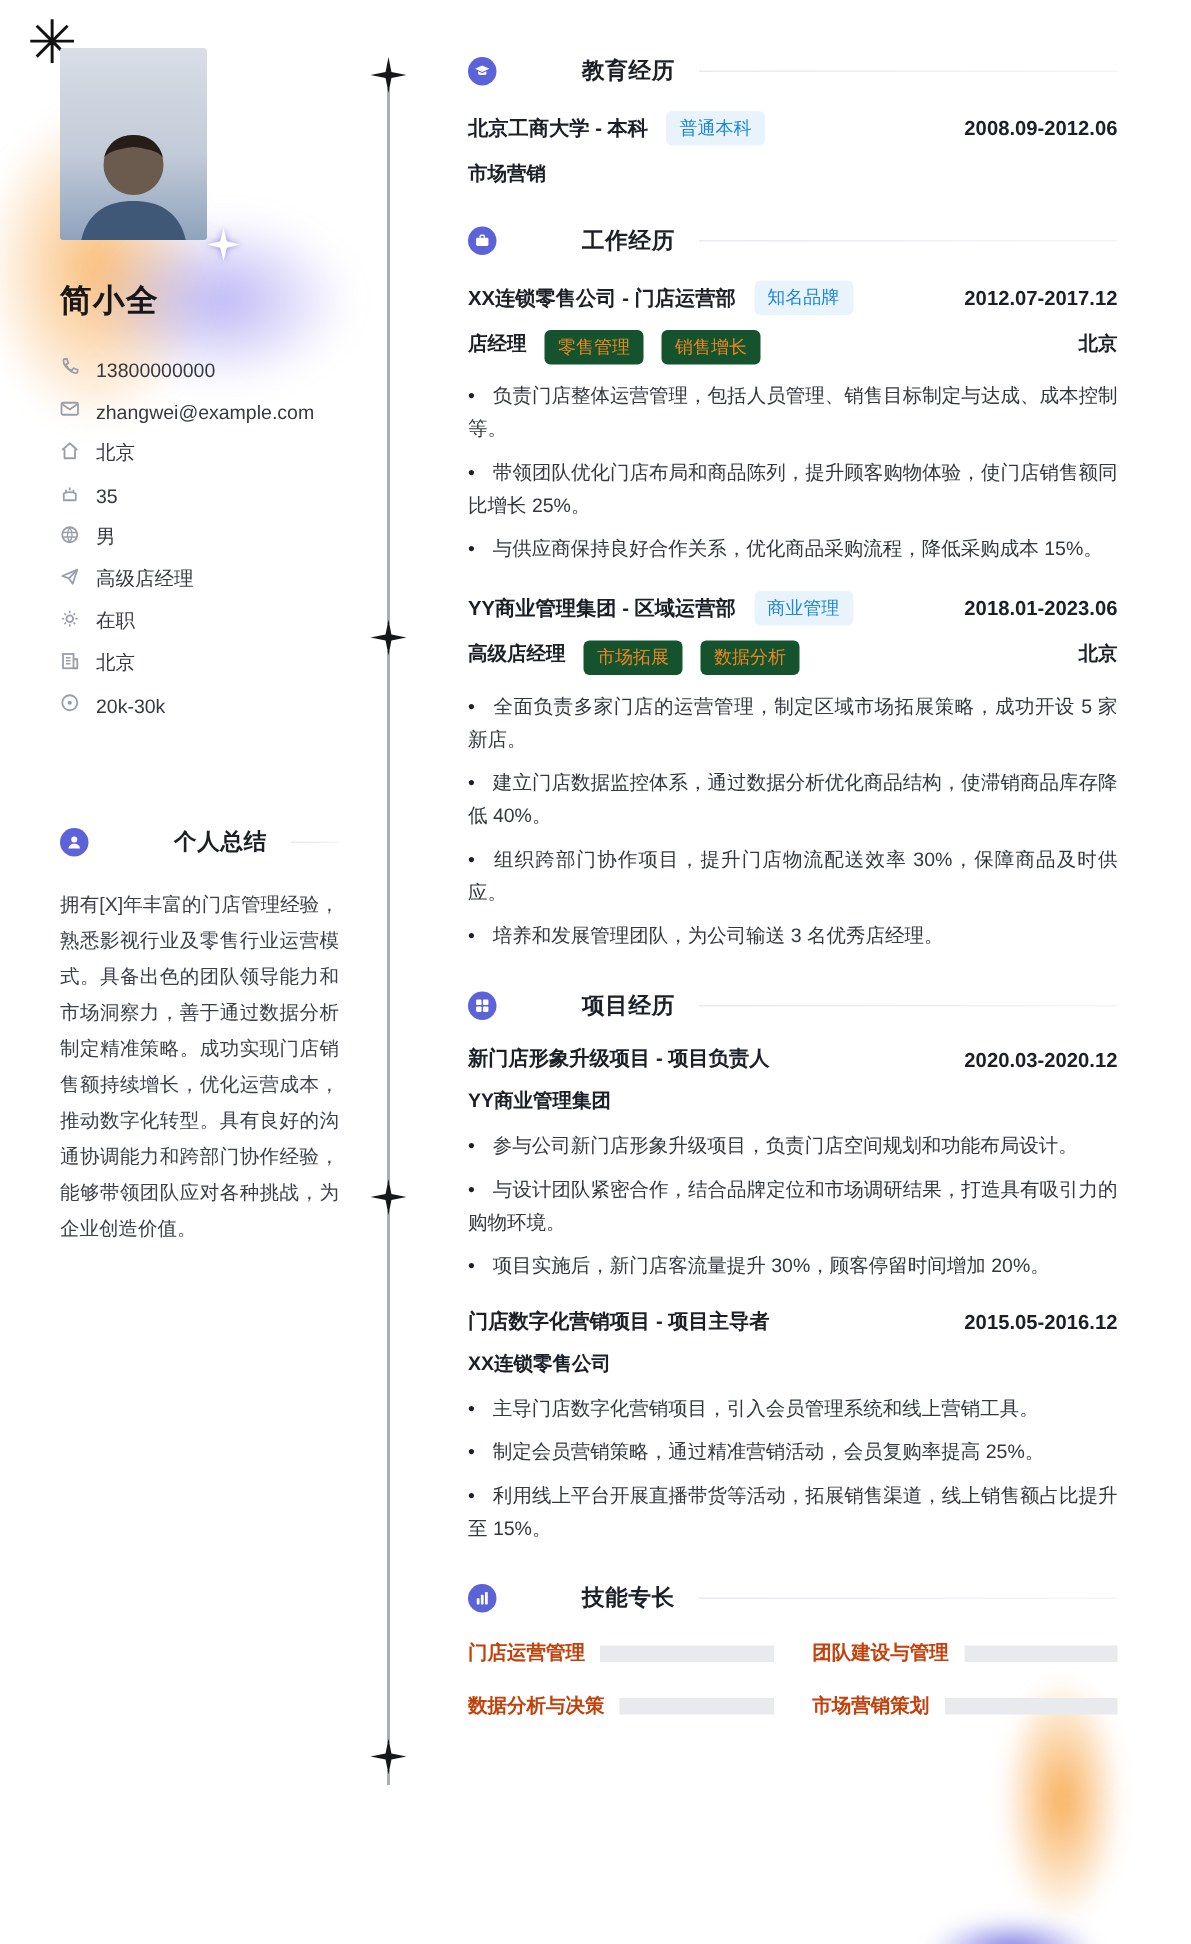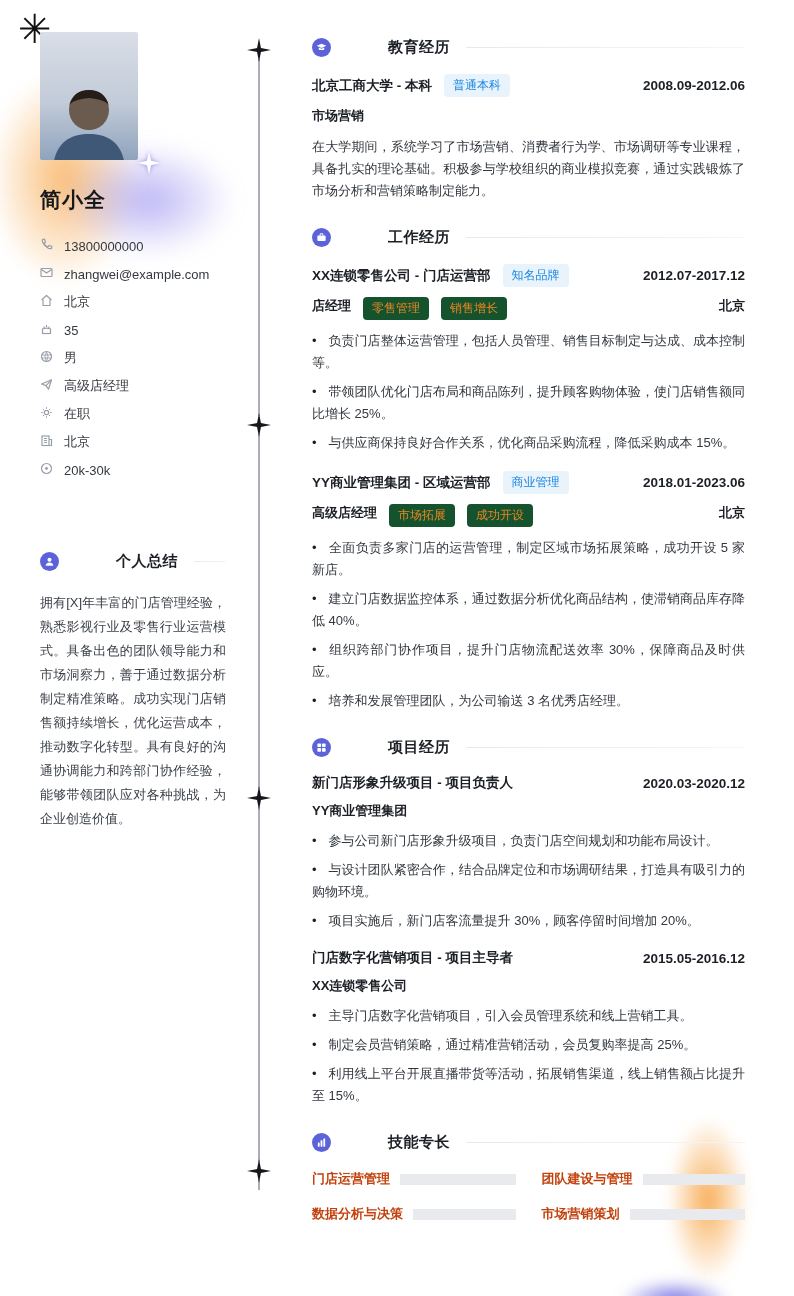--- a/index.html
+++ b/index.html
@@ -210,21 +210,20 @@
       <span class="sec-rule"></span>
     </div>
     <div class="entry-row">
       <span class="entry-title">北京工商大学 - 本科</span>
       <span class="badge-blue">普通本科</span>
       <span class="entry-date">2008.09-2012.06</span>
     </div>
     <div class="sub-row">
         <span class="sub-title">市场营销</span>
       </div>
-    <div class="para">在大学期间，系统学习了市场营销、消费者行为学、市场调研等专业课程，具备扎实的理论基础。积极参与学校组织的商业模拟竞赛，通过实践锻炼了市场分析和营销策略制定能力。</div>
   </div>
 
   <div class="section">
     <div class="sec-head">
       <span class="sec-icon">
         <svg width="11" height="11" viewBox="0 0 12 12">
             <rect x="1.5" y="3.8" width="9" height="6" rx="1" fill="#fff"></rect>
             <path d="M4.5 3.8 V2.8 C4.5 2.3 4.9 2 5.4 2 H6.6 C7.1 2 7.5 2.3 7.5 2.8 V3.8" fill="none" stroke="#fff" stroke-width="1.1"></path>
           </svg>
       </span>
@@ -253,21 +252,21 @@
 
     <div class="job">
       <div class="entry-row">
         <span class="entry-title">YY商业管理集团 - 区域运营部</span>
         <span class="badge-blue">商业管理</span>
         <span class="entry-date">2018.01-2023.06</span>
       </div>
       <div class="sub-row">
         <span class="sub-title">高级店经理</span>
         <span class="tag-orange">市场拓展</span>
-        <span class="tag-orange">成功开设</span>
+        <span class="tag-orange">数据分析</span>
         <span class="sub-loc">北京</span>
       </div>
       <div class="bullets">
         <div class="bullet">全面负责多家门店的运营管理，制定区域市场拓展策略，成功开设 5 家新店。</div>
         <div class="bullet">建立门店数据监控体系，通过数据分析优化商品结构，使滞销商品库存降低 40%。</div>
         <div class="bullet">组织跨部门协作项目，提升门店物流配送效率 30%，保障商品及时供应。</div>
         <div class="bullet">培养和发展管理团队，为公司输送 3 名优秀店经理。</div>
       </div>
     </div>
   </div>

